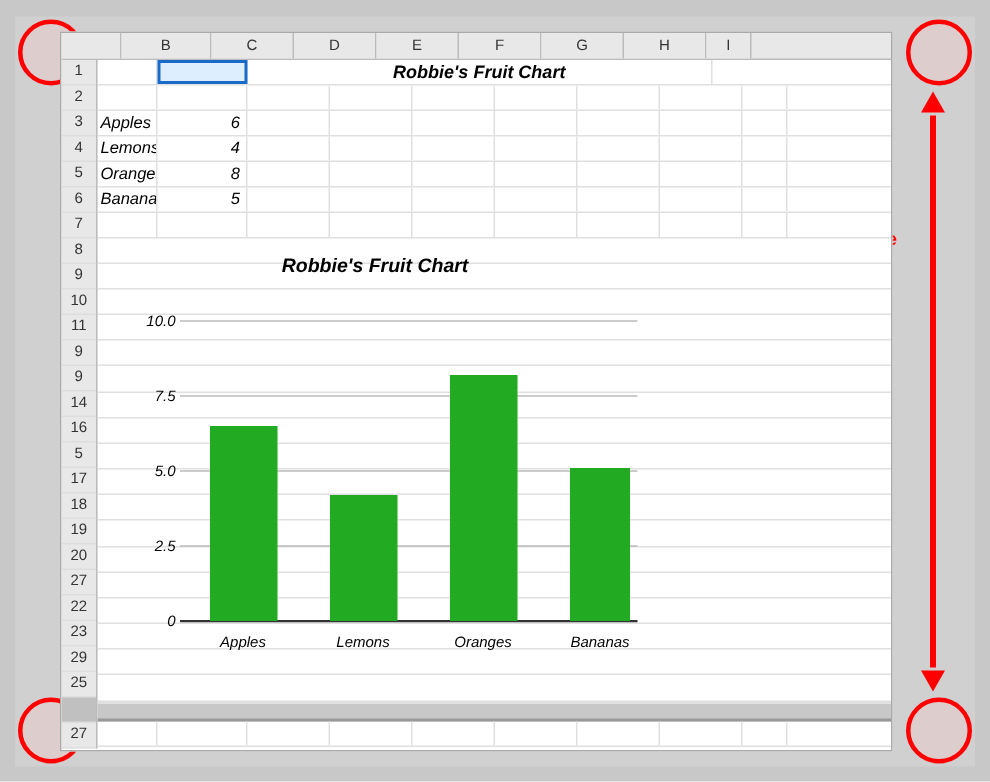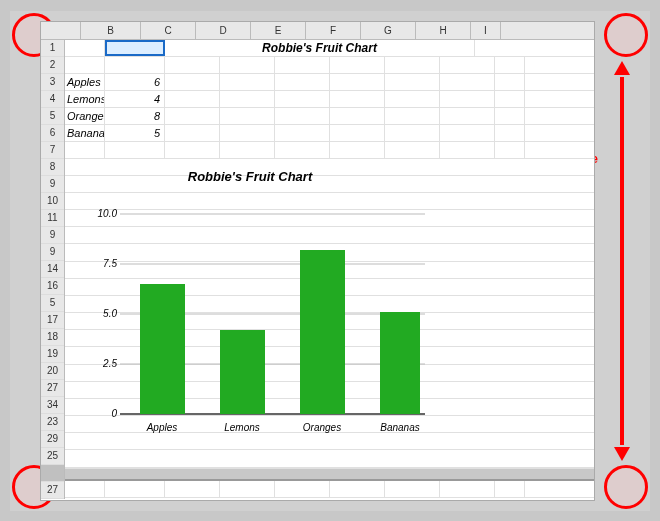--- a/index.html
+++ b/index.html
@@ -217,21 +217,21 @@
         <div class="row-header">9</div>
         <div class="row-header">9</div>
         <div class="row-header">14</div>
         <div class="row-header">16</div>
         <div class="row-header">5</div>
         <div class="row-header">17</div>
         <div class="row-header">18</div>
         <div class="row-header">19</div>
         <div class="row-header">20</div>
         <div class="row-header">27</div>
-        <div class="row-header">34</div>
+        <div class="row-header">22</div>
         <div class="row-header">23</div>
         <div class="row-header">29</div>
         <div class="row-header">25</div>
         <div class="row-header" style="background:#c0c0c0;font-weight:bold;color:#333;"></div>
         <div class="row-header">27</div>
       </div>
 
       <div class="cells-area">
 
         <div class="data-row">

